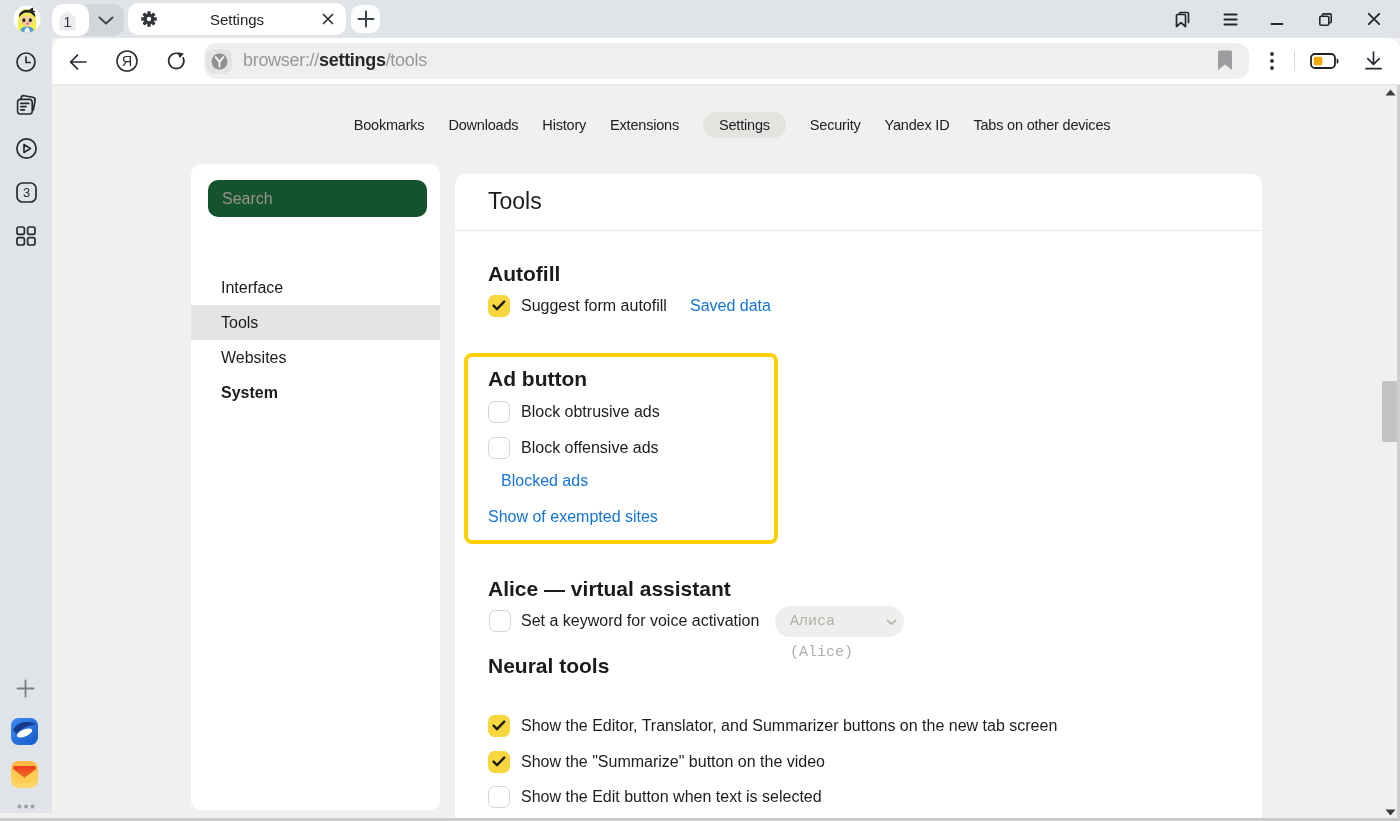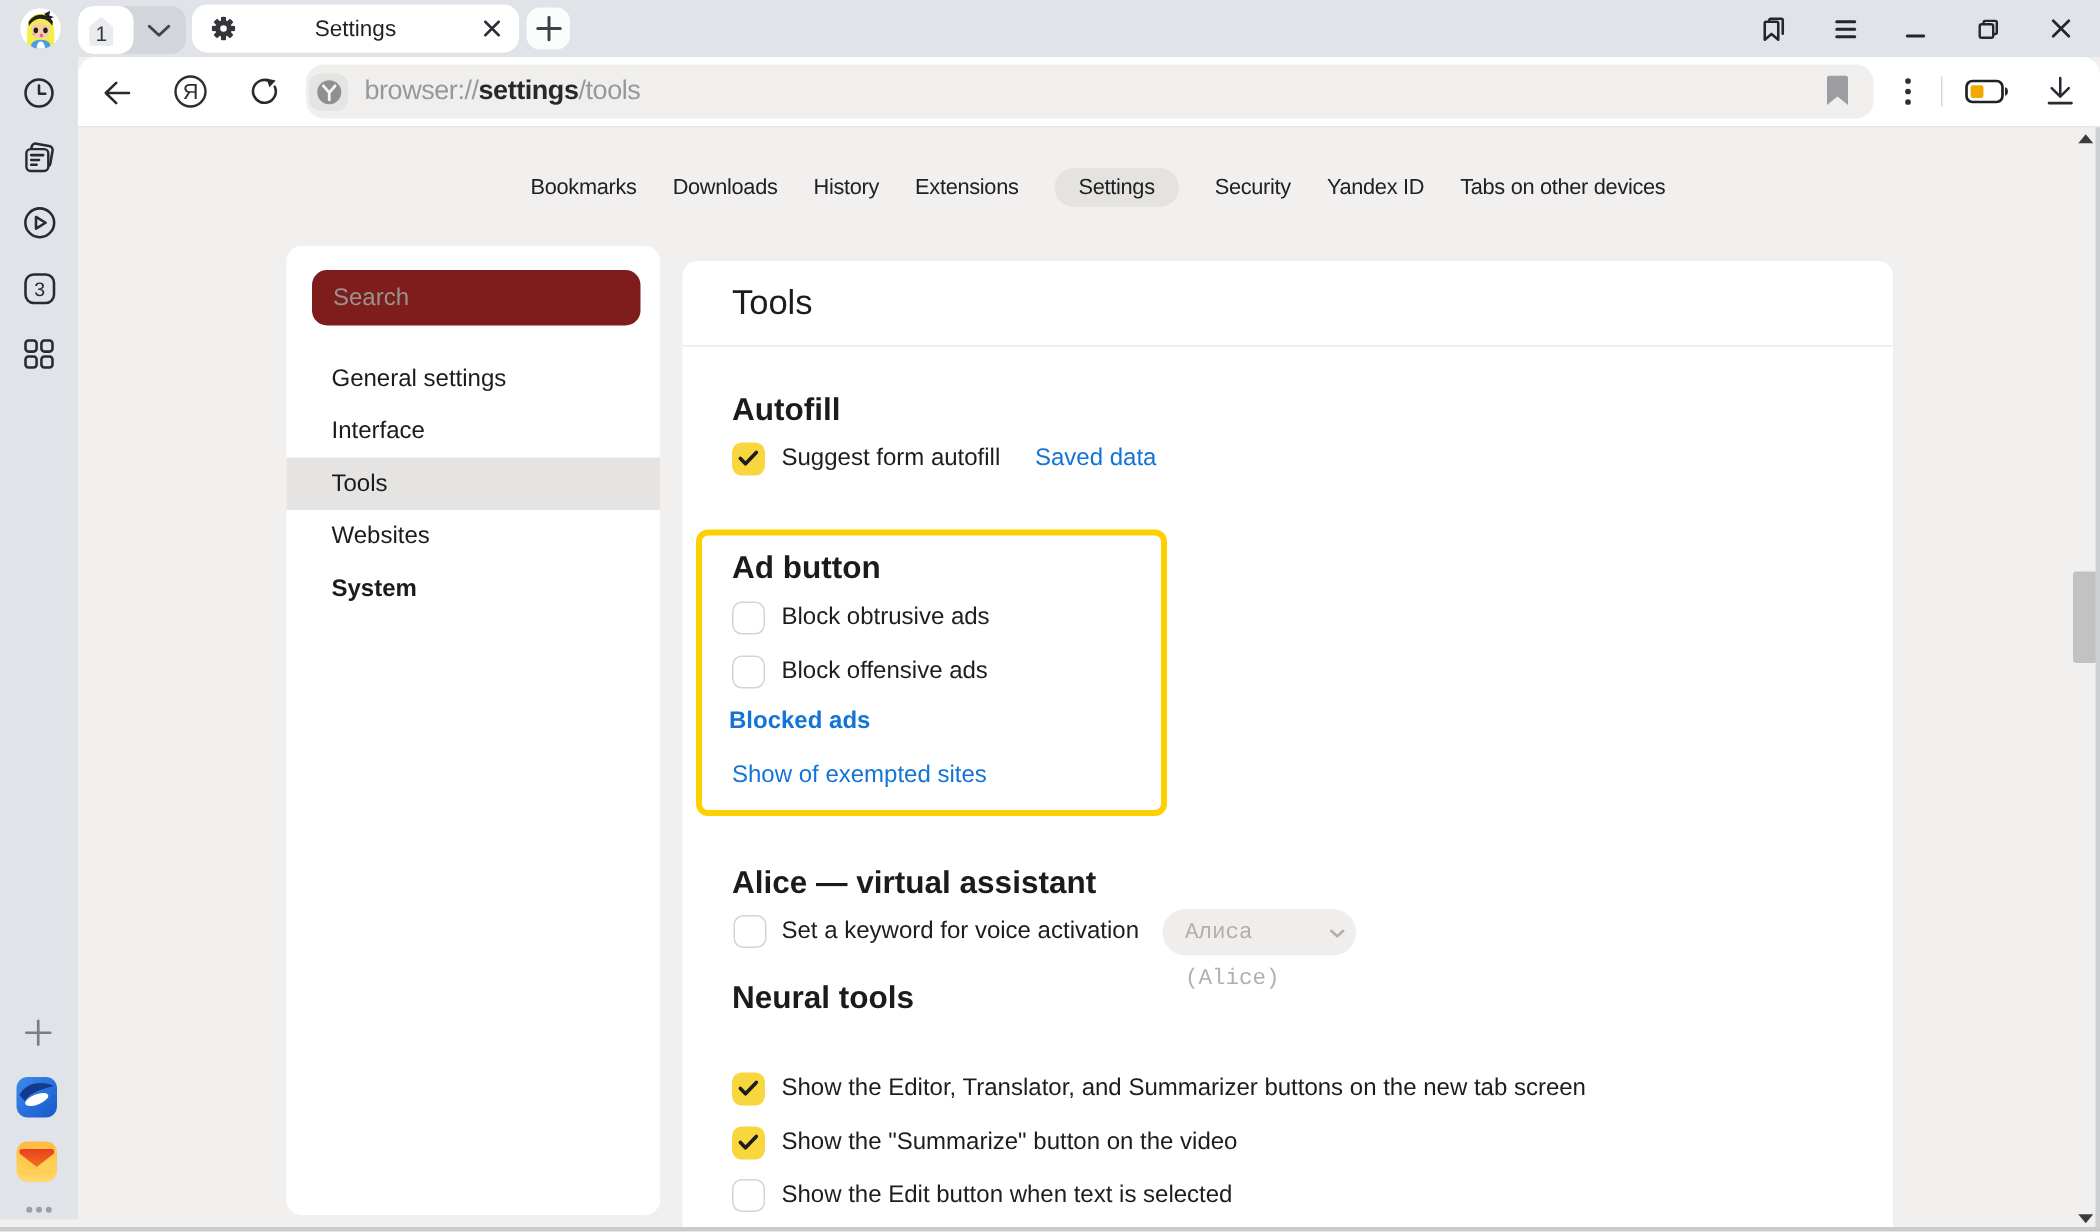--- a/index.html
+++ b/index.html
@@ -24,21 +24,21 @@
 
   
   #sidebar { left:0; top:38px; width:52px; height:775px; background:#e0e3e7; }
 
   
   #content { left:52px; top:84px; width:1348px; height:734px; background:#f1f0ee; border-top:1px solid #e8e6e3; }
   #nav { position:absolute; left:6px; top:27px; width:1348px; display:flex; justify-content:center; align-items:center; gap:24px; font-size:14.5px; letter-spacing:-0.2px; color:#202025; }
   #nav .pill { background:#e5e3e0; border-radius:14px; padding:5px 16px; }
 
   #leftpanel { left:191px; top:164px; width:249px; height:646px; background:#ffffff; border-radius:10px; }
-  #search { position:absolute; left:17px; top:16px; width:219px; height:37px; background:#7f1d1d; border-radius:10px; color:#97948f; font-size:16px; line-height:37px; padding-left:14px; }
+  #search { position:absolute; left:17px; top:16px; width:219px; height:37px; background:#14532d; border-radius:10px; color:#97948f; font-size:16px; line-height:37px; padding-left:14px; }
   .mitem { position:absolute; left:0; width:249px; height:35px; line-height:35px; padding-left:30px; font-size:16px; color:#1b1b1b; }
   .mitem.sel { background:#e5e4e2; }
 
   #rightpanel { left:455px; top:174px; width:807px; height:644px; background:#ffffff; border-radius:10px 10px 0 0; }
   #rp-title { position:absolute; left:33px; top:14px; font-size:23px; color:#1c1c1e; }
   #rp-divider { position:absolute; left:0; top:56px; width:807px; height:1px; background:#ebeae8; }
   .sect { position:absolute; left:33px; font-size:21px; font-weight:700; color:#1b1b1b; }
   .lbl { position:absolute; font-size:16px; color:#1d1d1d; }
   .link { position:absolute; font-size:16px; color:#1374d6; }
   .cb { position:absolute; width:22px; height:22px; border-radius:6.5px; }
@@ -248,21 +248,20 @@
     <span>Extensions</span>
     <span class="pill">Settings</span>
     <span>Security</span>
     <span>Yandex ID</span>
     <span>Tabs on other devices</span>
   </div>
 </div>
 
 <div class="abs" id="leftpanel">
   <div id="search">Search</div>
-  <div class="mitem" style="top:71px;">General settings</div>
   <div class="mitem" style="top:106px;">Interface</div>
   <div class="mitem sel" style="top:141px;">Tools</div>
   <div class="mitem" style="top:176px;">Websites</div>
   <div class="mitem" style="top:211px;font-weight:bold;">System</div>
 </div>
 
 <div class="abs" id="rightpanel">
   <div id="rp-title">Tools</div>
   <div id="rp-divider"></div>
 
@@ -273,21 +272,21 @@
   </svg>
   <div class="lbl" style="left:66px; top:123px;">Suggest form autofill</div>
   <div class="link" style="left:235px; top:123px;">Saved data</div>
 
   <div id="adbox"></div>
   <div class="sect" style="top:193px;">Ad button</div>
   <div class="cb off" style="left:33px; top:227px;"></div>
   <div class="lbl" style="left:66px; top:229px;">Block obtrusive ads</div>
   <div class="cb off" style="left:33px; top:263px;"></div>
   <div class="lbl" style="left:66px; top:265px;">Block offensive ads</div>
-  <div class="link" style="left:31px; top:298px;font-weight:bold;">Blocked ads</div>
+  <div class="link" style="left:46px; top:298px;">Blocked ads</div>
   <div class="link" style="left:33px; top:334px;">Show of exempted sites</div>
 
   <div class="sect" style="top:403px;">Alice — virtual assistant</div>
   <div class="cb off" style="left:34px; top:436px;"></div>
   <div class="lbl" style="left:66px; top:438px;">Set a keyword for voice activation</div>
   <div id="dropdown">
       <span style="position:absolute; left:15px; top:0;font-family:Liberation Mono, monospace;">Алиса (Alice)</span>
     <svg style="left:111px; top:13px;" width="11" height="7" viewBox="0 0 11 7">
       <path d="M1.5 1.5 L5.5 5.2 L9.5 1.5" fill="none" stroke="#b3b0ac" stroke-width="1.7" stroke-linecap="round" stroke-linejoin="round"></path>
     </svg>

